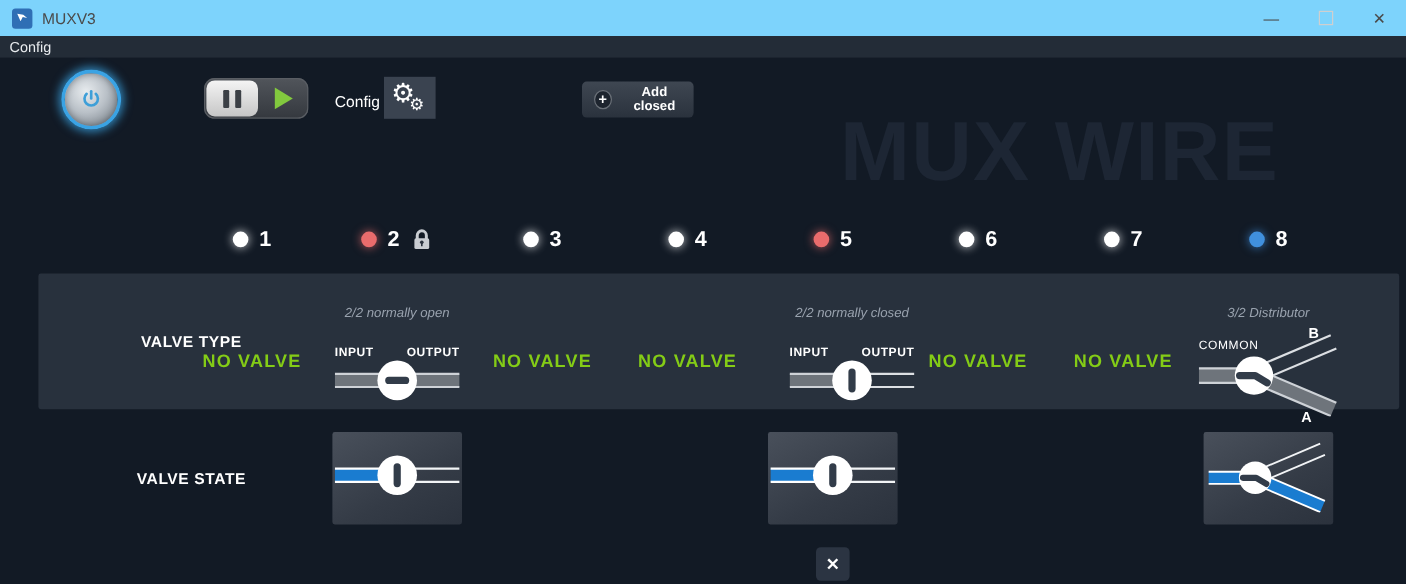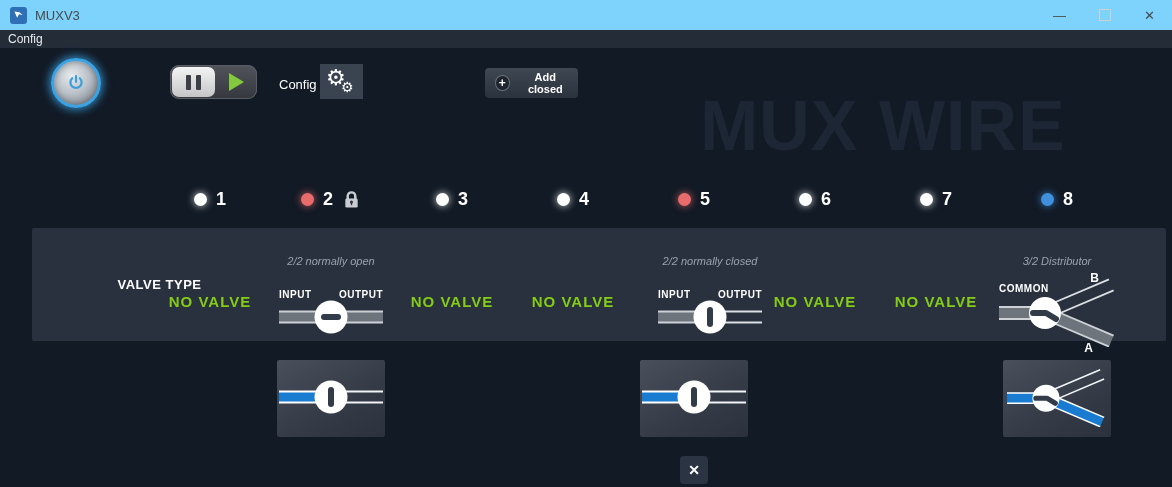--- a/index.html
+++ b/index.html
@@ -59,21 +59,21 @@
             justify-content:center;font-size:13px;font-weight:bold;color:#fff;letter-spacing:.5px;}
   .vt-cell{position:absolute;top:17px;width:120px;height:113px;}
   .no-valve{display:flex;align-items:center;justify-content:center;width:100%;height:100%;
             font-size:15px;font-weight:bold;color:#84cc16;letter-spacing:1px;}
   .vt-caption{position:absolute;top:10px;width:100%;text-align:center;font-size:11px;font-style:italic;
               color:#99a2ae;white-space:nowrap;}
   .vt-ports{position:absolute;top:44px;left:8px;right:8px;display:flex;justify-content:space-between;
             font-size:10px;font-weight:bold;color:#fff;letter-spacing:.5px;}
   .vt-svg22{position:absolute;left:8px;top:52px;}
   .vt-svg32{position:absolute;left:2px;top:30px;}
-  .p-common{position:absolute;left:2px;top:38px;font-size:10px;font-weight:bold;color:#fff;letter-spacing:.5px;}
+  .p-common{position:absolute;left:2px;top:38px;font-size:10px;font-weight:normal;color:#fff;letter-spacing:.5px;}
   .p-b{position:absolute;right:18px;top:26px;font-size:12px;font-weight:bold;color:#fff;}
   .p-a{position:absolute;right:24px;top:96px;font-size:12px;font-weight:bold;color:#fff;}
   
   .state-label{position:absolute;left:52px;top:360px;width:215px;height:77px;display:flex;align-items:center;
                justify-content:center;font-size:13px;font-weight:bold;color:#fff;letter-spacing:.5px;}
   .state-tile{position:absolute;top:360px;width:108px;height:77px;border-radius:2px;cursor:pointer;
               background:linear-gradient(150deg,#49505b 0%,#343b46 60%,#2b323d 100%);
               display:flex;align-items:center;justify-content:center;}
   
   .panel-close{position:absolute;left:680px;top:456px;width:28px;height:28px;background:#2b3442;border-radius:4px;
@@ -242,20 +242,21 @@
               <rect x="46" y="32" width="72" height="12" fill="#6e747b"></rect>
               <line x1="46" y1="32" x2="118" y2="32" stroke="#ced2d7" stroke-width="1.8"></line>
               <line x1="46" y1="44" x2="118" y2="44" stroke="#ced2d7" stroke-width="1.8"></line>
             </g>
             <circle cx="46" cy="38" r="16" fill="#ffffff"></circle>
             <path d="M 34 38 L 47 38 L 57 44" fill="none" stroke="#323c49" stroke-width="6" stroke-linecap="round" stroke-linejoin="round"></path>
           </svg></div>
       </div>
     </div>
 
+  <div class="state-label">VALVE STATE</div>
   <div id="staterow">
       <div class="state-tile" style="left: 277px;">
         <span><svg width="104" height="40" viewBox="0 0 104 40">
             <rect x="0" y="14.5" width="52" height="11" fill="#1a7cd0"></rect>
             <line x1="0" y1="14.5" x2="52" y2="14.5" stroke="#ffffff" stroke-width="1.8"></line>
             <line x1="0" y1="25.5" x2="52" y2="25.5" stroke="#ffffff" stroke-width="1.8"></line>
             <line x1="52" y1="14.5" x2="104" y2="14.5" stroke="#f2f4f6" stroke-width="1.8"></line>
             <line x1="52" y1="25.5" x2="104" y2="25.5" stroke="#f2f4f6" stroke-width="1.8"></line>
             <circle cx="52" cy="20" r="16.5" fill="#ffffff"></circle>
             <rect x="49" y="10" width="6" height="20" rx="3" fill="#323c49"></rect>

